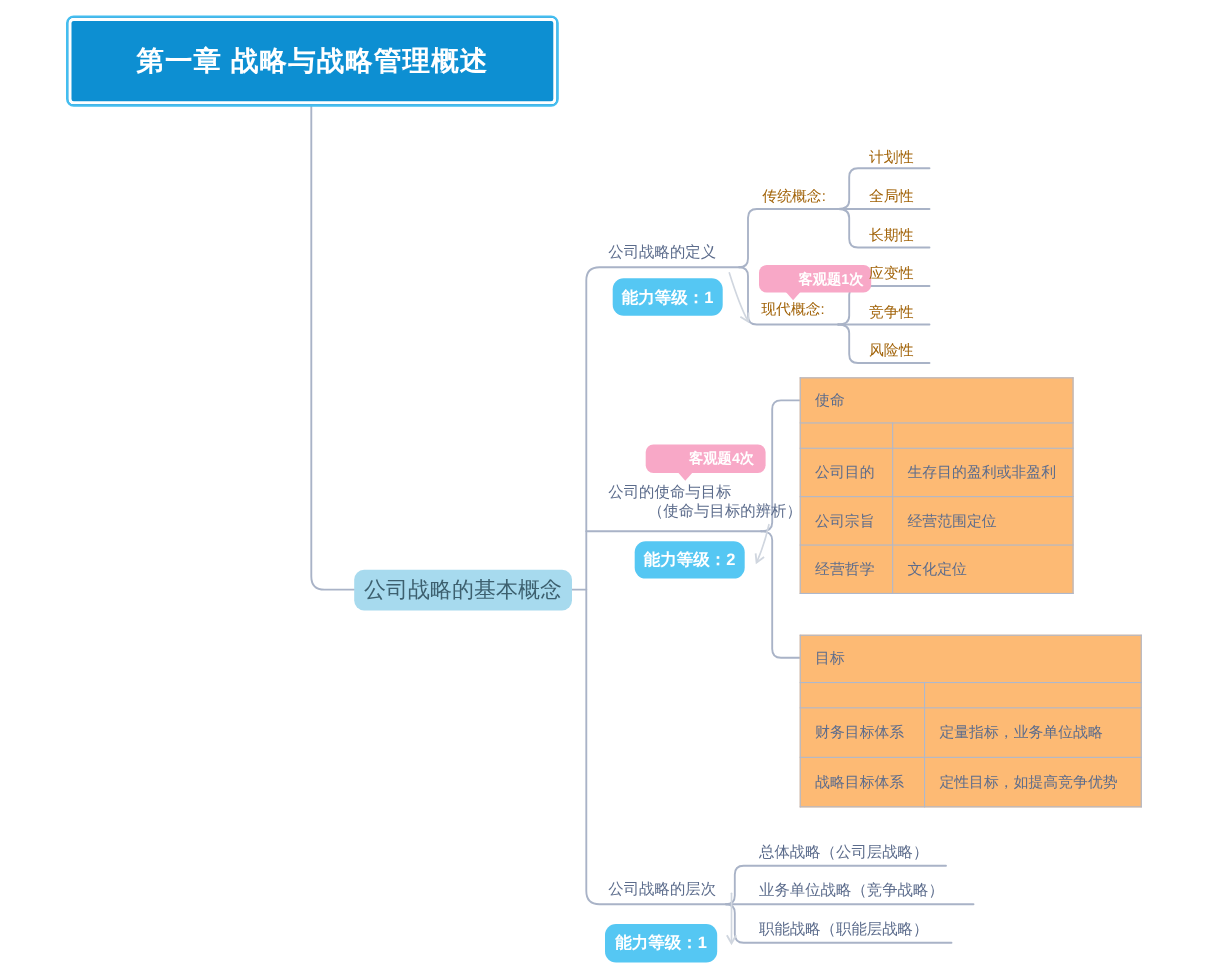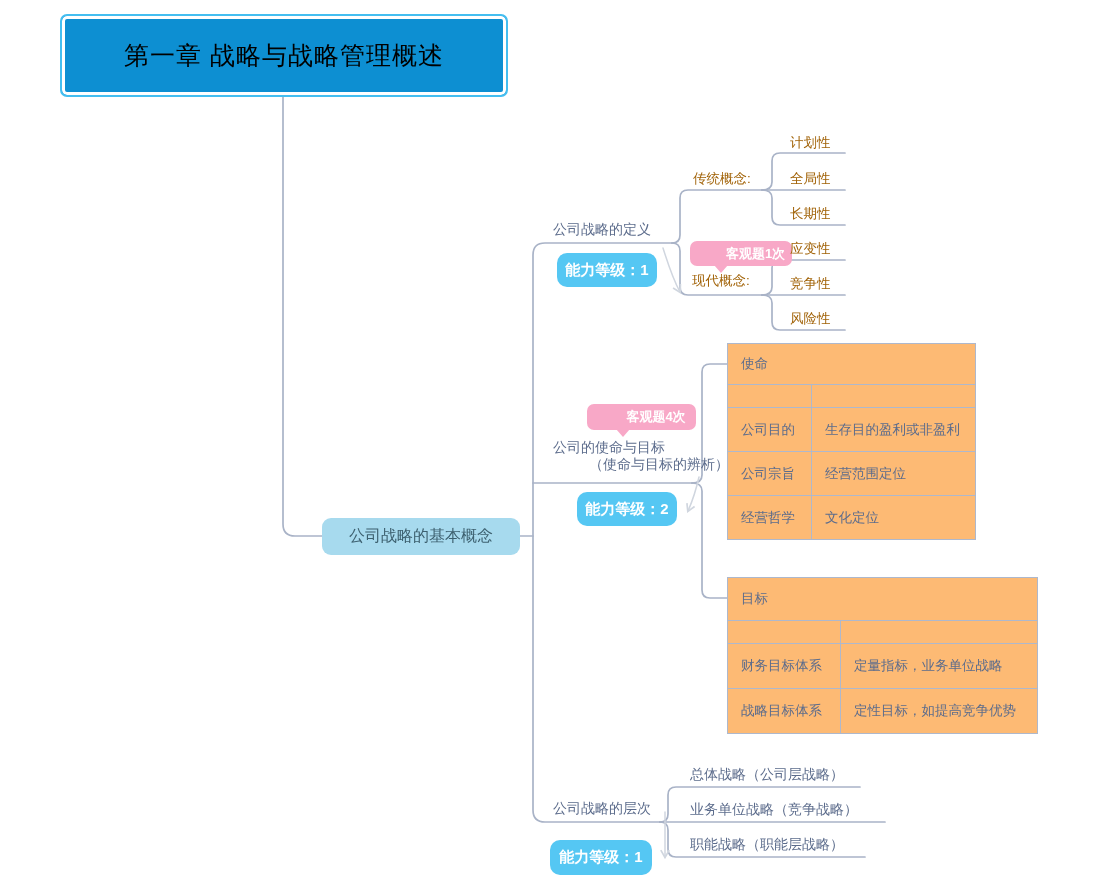--- a/index.html
+++ b/index.html
@@ -4,25 +4,25 @@
 <style>
   html,body{margin:0;padding:0;background:#ffffff;}
   body{width:1102px;height:888px;position:relative;overflow:hidden;
        font-family:"Liberation Sans","DejaVu Sans",sans-serif;}
   .abs{position:absolute;}
   .flexc{display:flex;align-items:center;justify-content:center;}
 
   
   .root-topic{left:60px;top:14px;width:444px;height:79px;background:#0d8fd2;
     border:2px solid #44bef0;border-radius:7px;box-shadow:inset 0 0 0 3px #ffffff;
-    color:#000000;font-size:25px;font-weight:normal;letter-spacing:1px;}
+    color:#ffffff;font-size:25px;font-weight:bold;letter-spacing:1px;}
 
   
   .main-topic{left:322px;top:518px;width:198px;height:37px;background:#a7daee;
-    border-radius:9px;color:#3d606f;font-size:16px;}
+    border-radius:9px;color:#3d606f;font-size:20px;}
 
   
   .tnode{color:#5c6c8c;font-size:14px;line-height:16px;white-space:nowrap;}
   .leaf{color:#a16207;font-size:13.5px;line-height:15px;white-space:nowrap;}
 
   
   .badge-blue{background:#55c7f3;border-radius:10px;color:#ffffff;
     font-size:15px;font-weight:bold;white-space:nowrap;}
 
   

